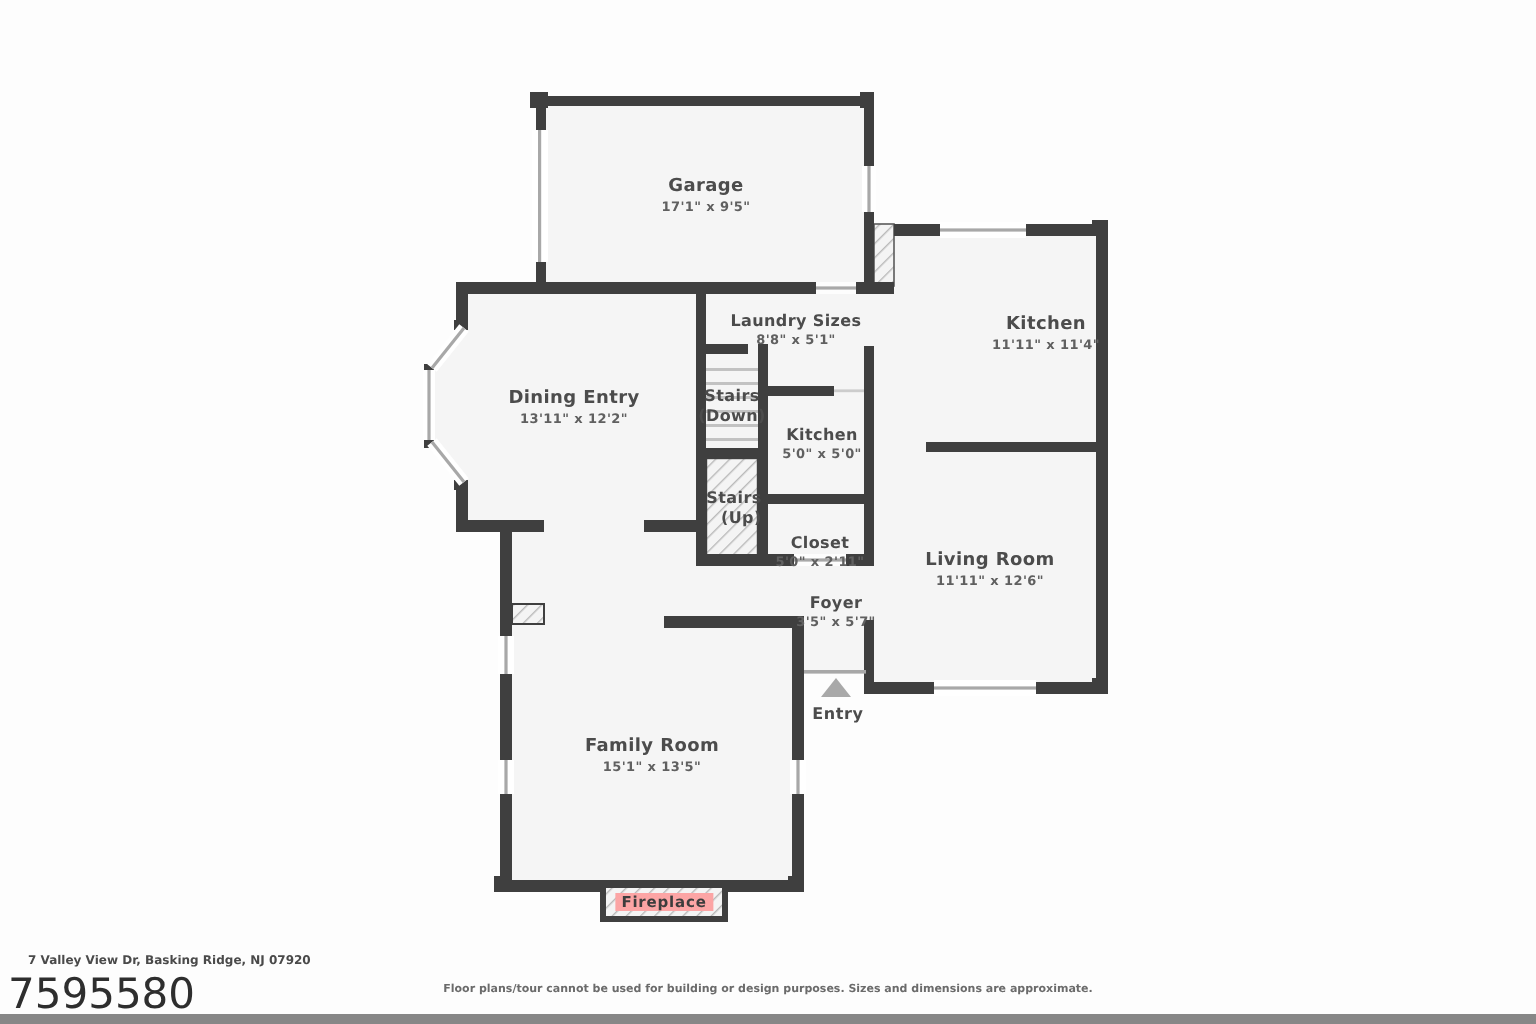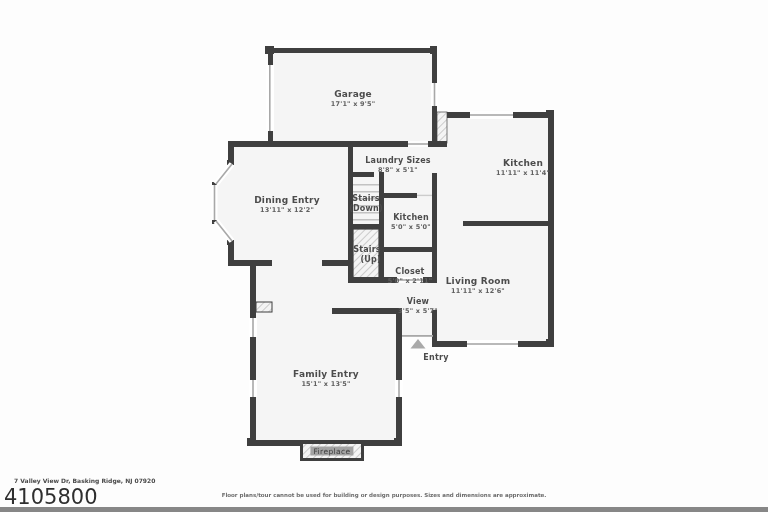--- a/index.html
+++ b/index.html
@@ -17,22 +17,22 @@
   }
   .lbl-name.small{font-size:8px;line-height:9px;}
   .lbl-dims{
     font-size:6.5px;font-weight:600;color:#606060;letter-spacing:.2px;line-height:8px;margin-top:1px;
   }
   .lbl-sub{
     font-size:8px;font-weight:bold;color:#4c4c4c;letter-spacing:.2px;line-height:9px;margin-top:1px;text-align:right;
   }
   .fireplace-label{
     position:absolute;transform:translate(-50%,-50%);
-    font-size:7.5px;font-weight:normal;color:#3d3d3d;letter-spacing:.4px;
-    background:#a3a3a3;padding:0 3px;line-height:9px;white-space:nowrap;text-align:center;
+    font-size:7.5px;font-weight:bold;color:#3d3d3d;letter-spacing:.4px;
+    background:#fca5a5;padding:0 3px;line-height:9px;white-space:nowrap;text-align:center;
   }
   .entry-label{
     position:absolute;transform:translate(-50%,-50%);
     font-size:8px;font-weight:bold;color:#4c4c4c;letter-spacing:.3px;white-space:nowrap;
   }
   .footer-address{
     position:absolute;left:14px;top:477px;font-size:6px;font-weight:bold;color:#4a4a4a;
   }
   .footer-mls{
     position:absolute;left:4px;top:486px;font-size:21px;font-weight:400;color:#2e2e2e;line-height:22px;
@@ -216,37 +216,37 @@
   <div class="room-label" style="left:367px;top:254px;">
     <div class="lbl-name small">Stairs</div>
     <div class="lbl-sub">(Up)</div>
   </div>
 
   <div class="room-label" style="left:410px;top:276px;">
     <div class="lbl-name small">Closet</div>
     <div class="lbl-dims">5'0" x 2'11"</div>
   </div>
 
-  <div class="room-label" style="left:478px;top:285px;">
+  <div class="room-label" style="left:495px;top:285px;">
     <div class="lbl-name">Living Room</div>
     <div class="lbl-dims">11'11" x 12'6"</div>
   </div>
 
   <div class="room-label" style="left:418px;top:306px;">
-    <div class="lbl-name small">View</div>
+    <div class="lbl-name small">Foyer</div>
     <div class="lbl-dims">3'5" x 5'7"</div>
   </div>
 
   <div class="room-label" style="left:326px;top:378px;">
-    <div class="lbl-name">Family Entry</div>
+    <div class="lbl-name">Family Room</div>
     <div class="lbl-dims">15'1" x 13'5"</div>
   </div>
 
-  <div class="entry-label" style="left:436px;top:357px;text-align:center;">Entry</div>
+  <div class="entry-label" style="left:419px;top:357px;text-align:center;">Entry</div>
 
   <div class="fireplace-label" style="left:332px;top:451px;">Fireplace</div>
 
   <div class="footer-address">7 Valley View Dr, Basking Ridge, NJ 07920</div>
-  <div class="footer-mls">4105800</div>
+  <div class="footer-mls">7595580</div>
   <div class="footer-disclaimer">Floor plans/tour cannot be used for building or design purposes. Sizes and dimensions are approximate.</div>
   <div class="bottom-band"></div>
 
 </div>
 
 </body></html>

